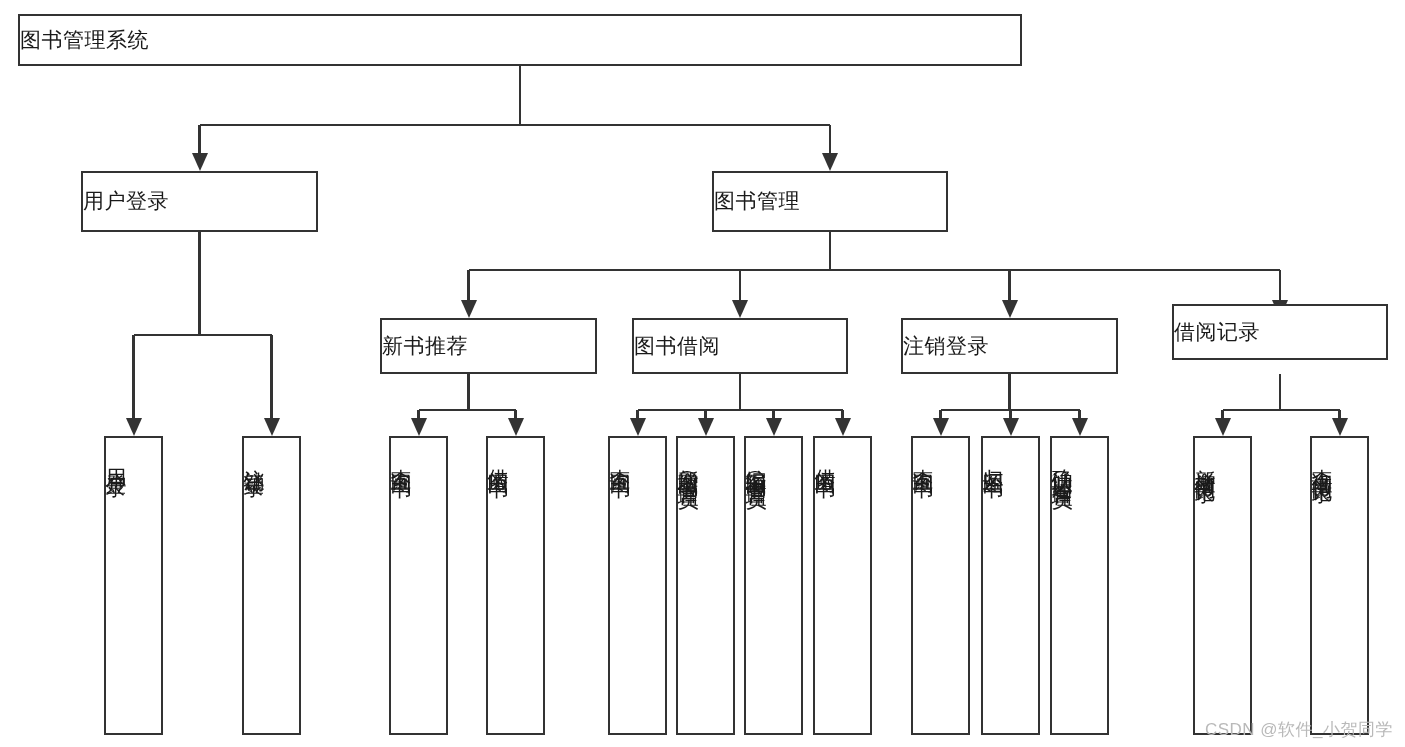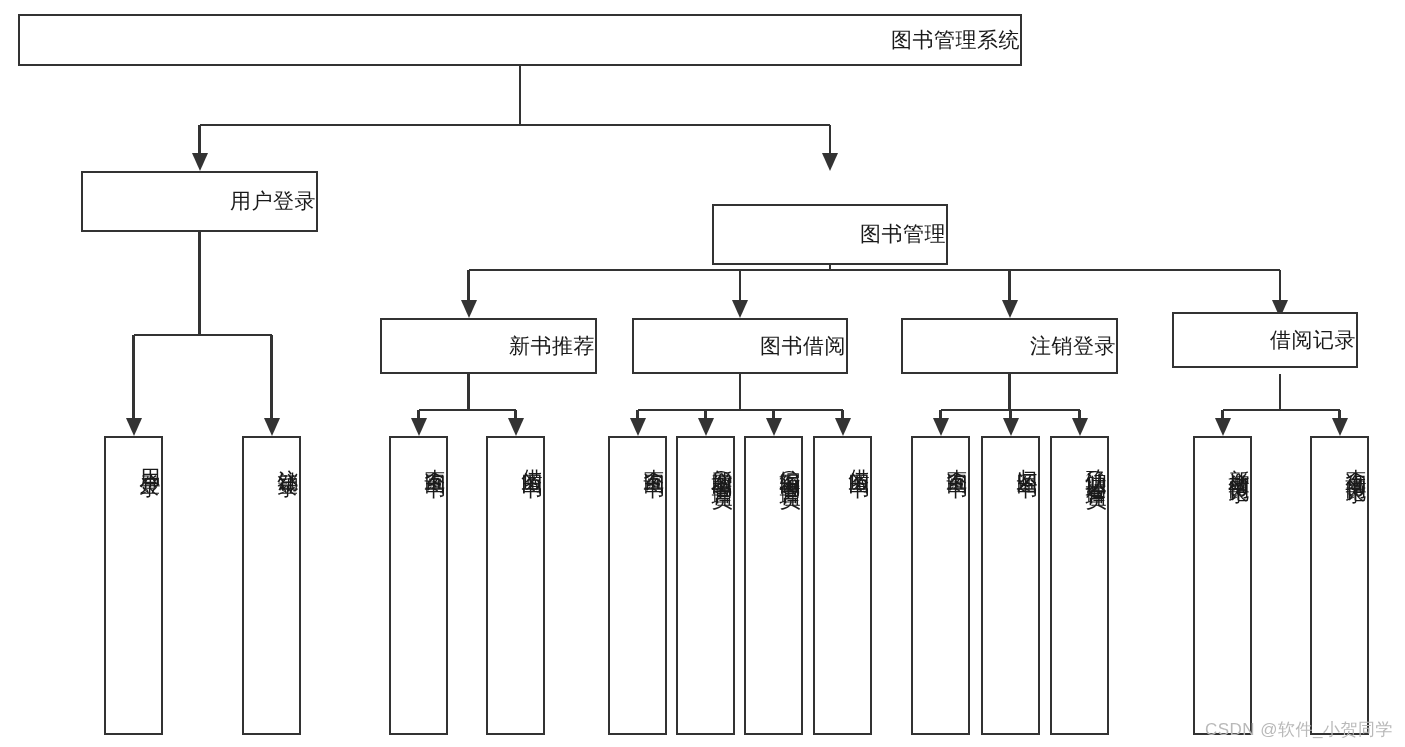--- a/index.html
+++ b/index.html
@@ -15,21 +15,21 @@
     font-family: "Liberation Sans", "DejaVu Sans", sans-serif;
     overflow: hidden;
   }
   .node {
     position: absolute;
     box-sizing: border-box;
     border: 2.5px solid #333333;
     background: #ffffff;
     display: flex;
     align-items: center;
-    justify-content: flex-end;
+    justify-content: flex-start;
   }
   .node-label {
     color: #1a1a1a;
     font-size: 21px;
     line-height: 1.25;
     letter-spacing: 0.5px;
     white-space: nowrap;
     text-align: center;
   }
   .node.leaf {
@@ -128,33 +128,33 @@
       <div class="conn conn-v" style="left: 1338.25px; top: 410px; height: 8px;"></div>
       <div class="arrowhead" style="left: 1331.5px; top: 418px;"></div>
     </div>
   <div id="nodes">
       <div class="node" style="left: 18px; top: 14px; width: 1004px; height: 52px;">
         <span class="node-label">图书管理系统</span>
       </div>
       <div class="node" style="left: 81px; top: 171px; width: 237px; height: 61px;">
         <span class="node-label">用户登录</span>
       </div>
-      <div class="node" style="left: 712px; top: 171px; width: 236px; height: 61px; margin-top: 33px;">
+      <div class="node" style="left: 712px; top: 171px; width: 236px; height: 61px;">
         <span class="node-label">图书管理</span>
       </div>
       <div class="node" style="left: 380px; top: 318px; width: 217px; height: 56px;">
         <span class="node-label">新书推荐</span>
       </div>
       <div class="node" style="left: 632px; top: 318px; width: 216px; height: 56px;">
         <span class="node-label">图书借阅</span>
       </div>
       <div class="node" style="left: 901px; top: 318px; width: 217px; height: 56px;">
         <span class="node-label">注销登录</span>
       </div>
-      <div class="node" style="left: 1172px; top: 312px; width: 186px; height: 56px; font-family: Liberation Serif, serif;">
+      <div class="node" style="left: 1172px; top: 304px; width: 216px; height: 56px; font-family: Liberation Serif, serif;">
         <span class="node-label">借阅记录</span>
       </div>
       <div class="node leaf" style="left: 104px; top: 436px; width: 59px; height: 299px;">
         <span class="node-label">用户登录</span>
       </div>
       <div class="node leaf" style="left: 242px; top: 436px; width: 59px; height: 299px;">
         <span class="node-label">注销登录</span>
       </div>
       <div class="node leaf" style="left: 389px; top: 436px; width: 59px; height: 299px;">
         <span class="node-label">查询图书</span>

